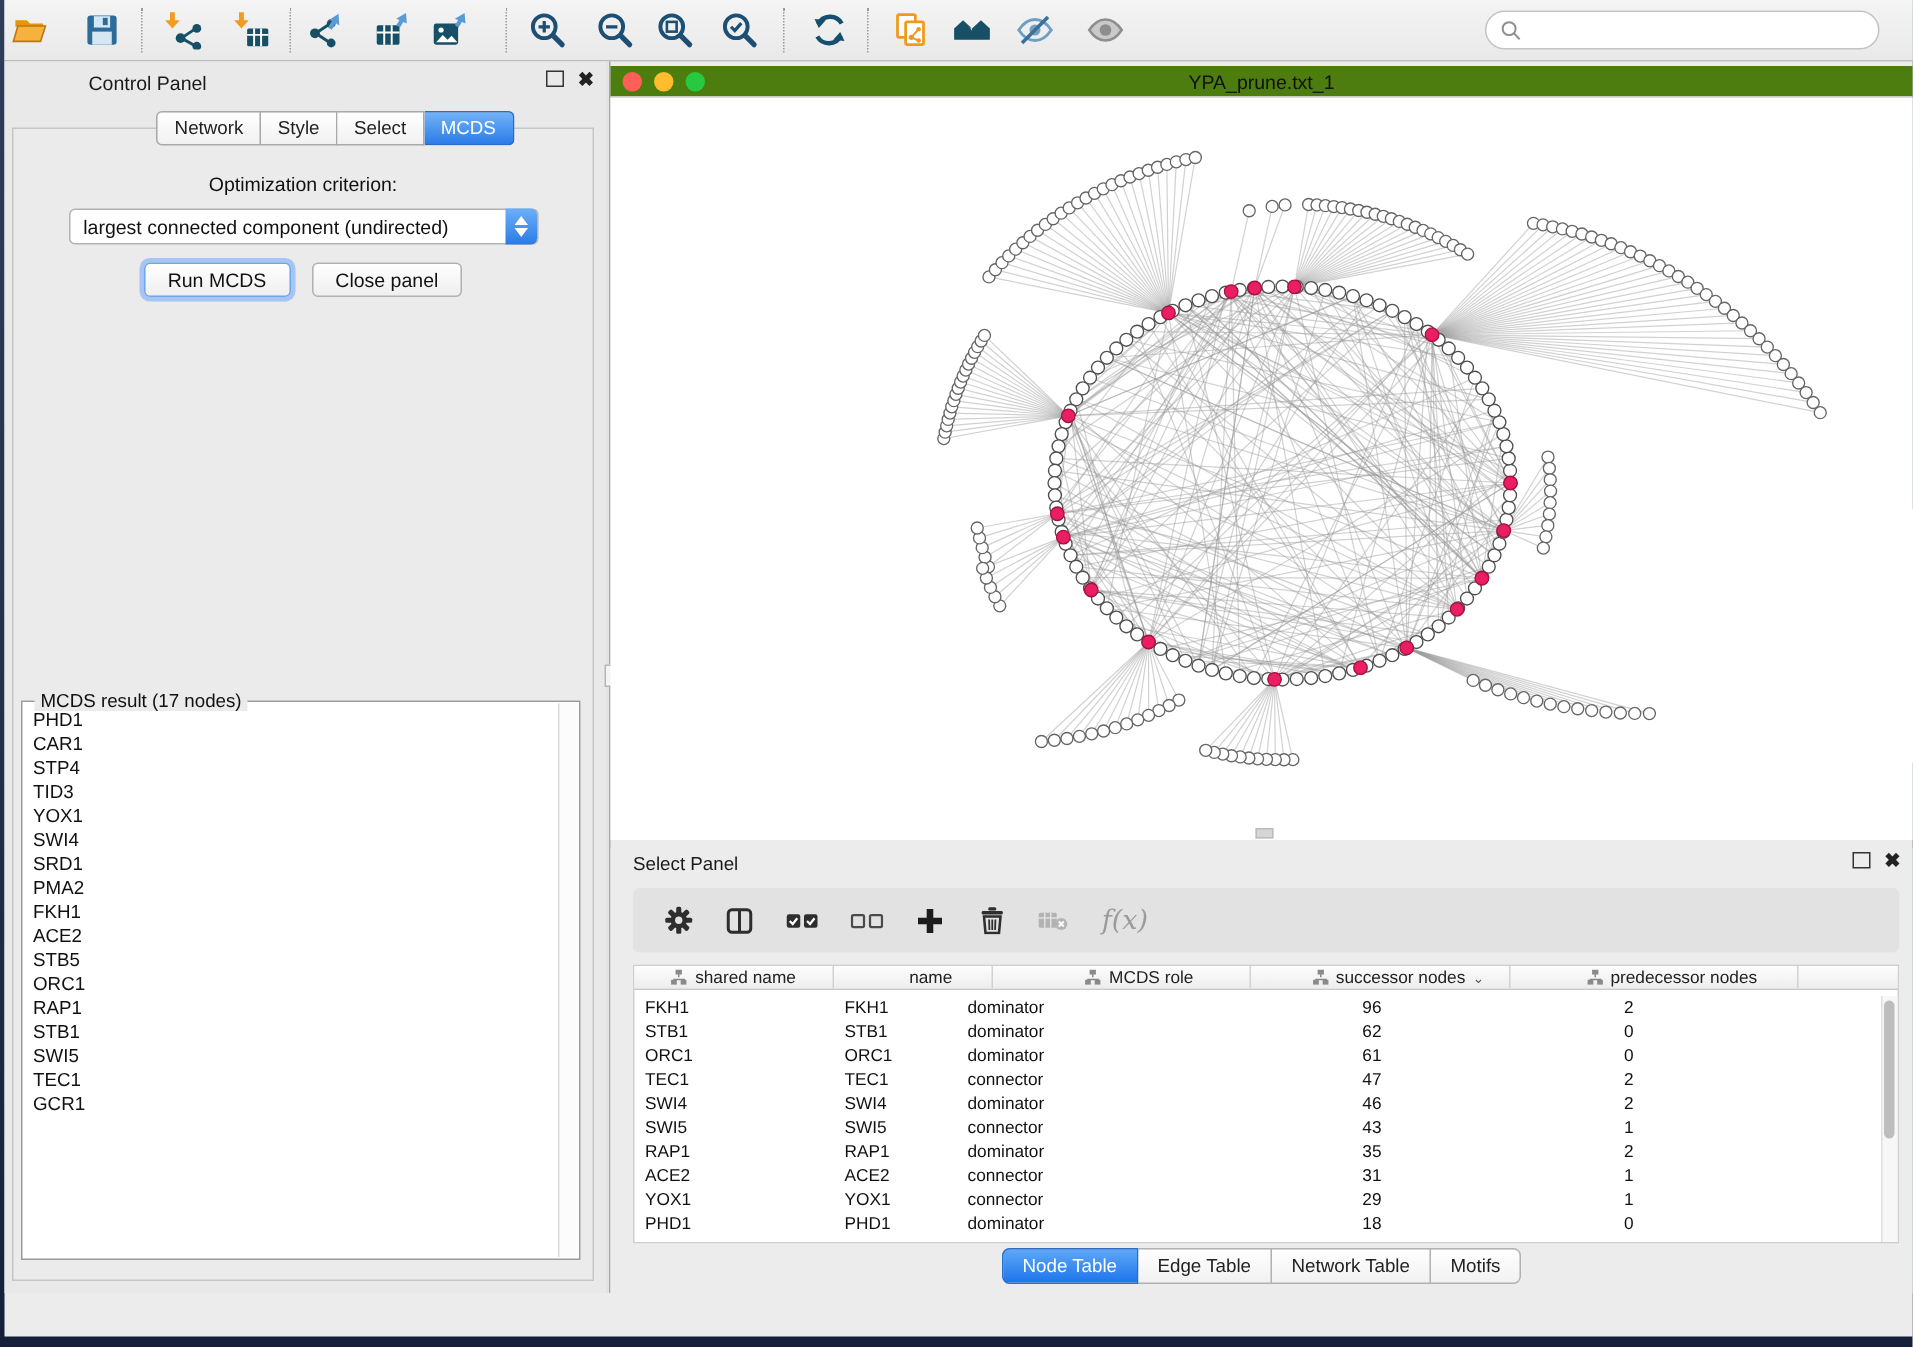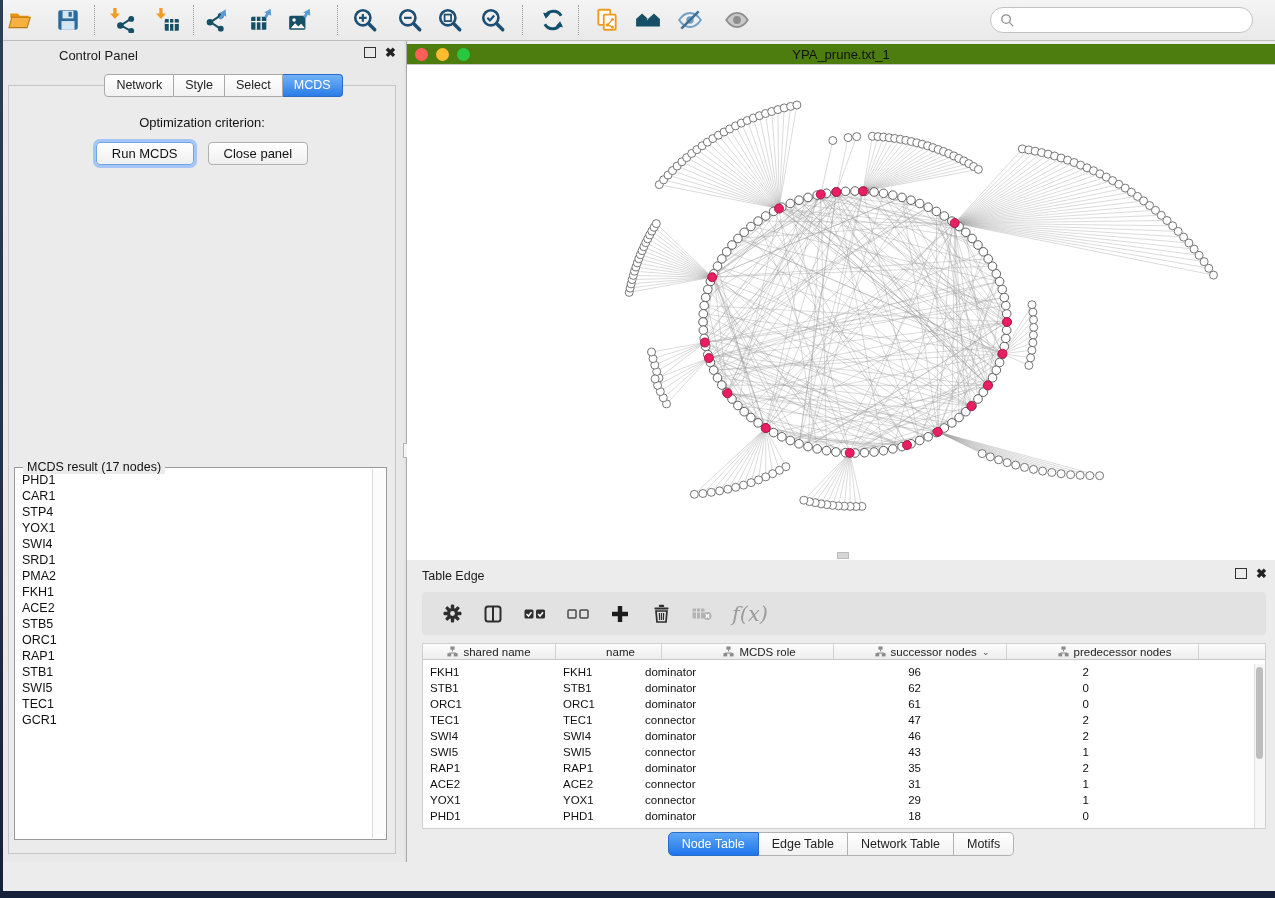--- a/index.html
+++ b/index.html
@@ -66,21 +66,21 @@
   .split-handle{position:absolute;top:511px;left:430px;width:12px;height:7px;background:#d6d6d6;border:1px solid #bdbdbd;box-sizing:border-box;cursor:row-resize;}
 
   
   .table-panel{position:absolute;top:524px;left:0;right:0;bottom:0;background:#ececec;}
   .tp-titlebar{position:absolute;top:0;left:0;right:0;height:20px;}
   .tp-title{position:absolute;left:15px;top:4px;font-size:12.5px;color:#1a1a1a;}
   .tp-toolbar{position:absolute;top:27px;left:15px;right:9px;height:43px;background:#e2e2e2;border-radius:4px;
     display:flex;align-items:center;gap:21px;padding-left:20px;box-sizing:border-box;}
   .tp-tool{width:20px;height:20px;display:flex;align-items:center;justify-content:center;cursor:pointer;}
   .tp-tool.disabled{cursor:default;}
-  .fx{font-family:"DejaVu Serif",serif;font-style:italic;color:#9b9b9b;font-size:21px;}
+  .fx{font-family:"DejaVu Serif",serif;font-style:italic;color:#9b9b9b;font-size:18px;}
   .tp-table{position:absolute;top:78px;left:15px;right:9px;height:186px;background:#fff;border:1px solid #cfcfcf;box-sizing:border-box;}
   .thead{display:flex;height:16px;background:linear-gradient(#fdfdfd,#ededed);border-bottom:1px solid #c9c9c9;box-sizing:border-box;gap:24px;}
   .th{display:flex;align-items:center;justify-content:center;gap:5px;font-size:11.5px;color:#222;
     border-right:1px solid #d2d2d2;box-sizing:border-box;overflow:hidden;cursor:pointer;}
   .th.filler{flex:1;border-right:none;cursor:default;}
   .sort-chev{font-size:9px;color:#555;}
   .tbody{position:absolute;top:20px;left:0;right:10px;bottom:0;overflow:hidden;}
   .tr{display:flex;height:16px;cursor:default;}
   .td{font-size:11.5px;color:#111;box-sizing:border-box;white-space:nowrap;overflow:hidden;line-height:16px;}
   .td.l{text-align:left;padding-left:7px;}
@@ -233,37 +233,49 @@
     <div class="control-panel">
       <div class="panel-titlebar">
         <span class="panel-title">Control Panel</span>
         <span class="panel-btns">
           <span class="float-glyph"></span>
           <span class="close-glyph">✖</span>
         </span>
       </div>
       <div class="cp-inner">
         <div class="opt-label">Optimization criterion:</div>
+        <div class="dropdown">
+          <span class="dd-text">largest connected component (undirected)</span>
+          <span class="dd-stepper">
+            <svg width="9" height="6" viewBox="0 0 9 6">
+                <path d="M4.5 0L9 6H0z" fill="#fff"></path>
+              </svg>
+            <svg width="9" height="6" viewBox="0 0 9 6">
+                <path d="M4.5 6L0 0h9z" fill="#fff"></path>
+              </svg>
+          </span>
+        </div>
         <div class="btn-row">
           <button class="btn focused">Run MCDS</button>
           <button class="btn">Close panel</button>
         </div>
       </div>
       <div class="cp-tabs">
         <div class="cp-tab">Network</div>
         <div class="cp-tab">Style</div>
         <div class="cp-tab">Select</div>
         <div class="cp-tab active">MCDS</div>
       </div>
       <div class="result-box">
         <span class="result-legend">MCDS result (17 nodes)</span>
         <div class="result-list" id="result-list">
             <div class="result-item">PHD1</div>
             <div class="result-item">CAR1</div>
             <div class="result-item">STP4</div>
+            <div class="result-item">TID3</div>
             <div class="result-item">YOX1</div>
             <div class="result-item">SWI4</div>
             <div class="result-item">SRD1</div>
             <div class="result-item">PMA2</div>
             <div class="result-item">FKH1</div>
             <div class="result-item">ACE2</div>
             <div class="result-item">STB5</div>
             <div class="result-item">ORC1</div>
             <div class="result-item">RAP1</div>
             <div class="result-item">STB1</div>
@@ -992,21 +1004,21 @@
             <circle cx="530.8" cy="366.9" r="4.5" fill="#e91e63" stroke="#a81045" stroke-width="0.9"></circle>
             <circle cx="500.0" cy="380.1" r="4.5" fill="#e91e63" stroke="#a81045" stroke-width="0.9"></circle>
             <circle cx="442.7" cy="387.9" r="4.5" fill="#e91e63" stroke="#a81045" stroke-width="0.9"></circle>
             <circle cx="358.7" cy="363.0" r="4.5" fill="#e91e63" stroke="#a81045" stroke-width="0.9"></circle>
           </svg>
       </div>
       <div class="split-handle"></div>
 
       <div class="table-panel">
         <div class="tp-titlebar">
-          <span class="tp-title">Table Edge</span>
+          <span class="tp-title">Select Panel</span>
           <span class="panel-btns" style="top:3px;">
             <span class="float-glyph"></span>
             <span class="close-glyph">✖</span>
           </span>
         </div>
 
         <div class="tp-toolbar">
           <span class="tp-tool">
               <svg width="19" height="19" viewBox="0 0 18 18">
                 <g fill="#2e2e2e">

